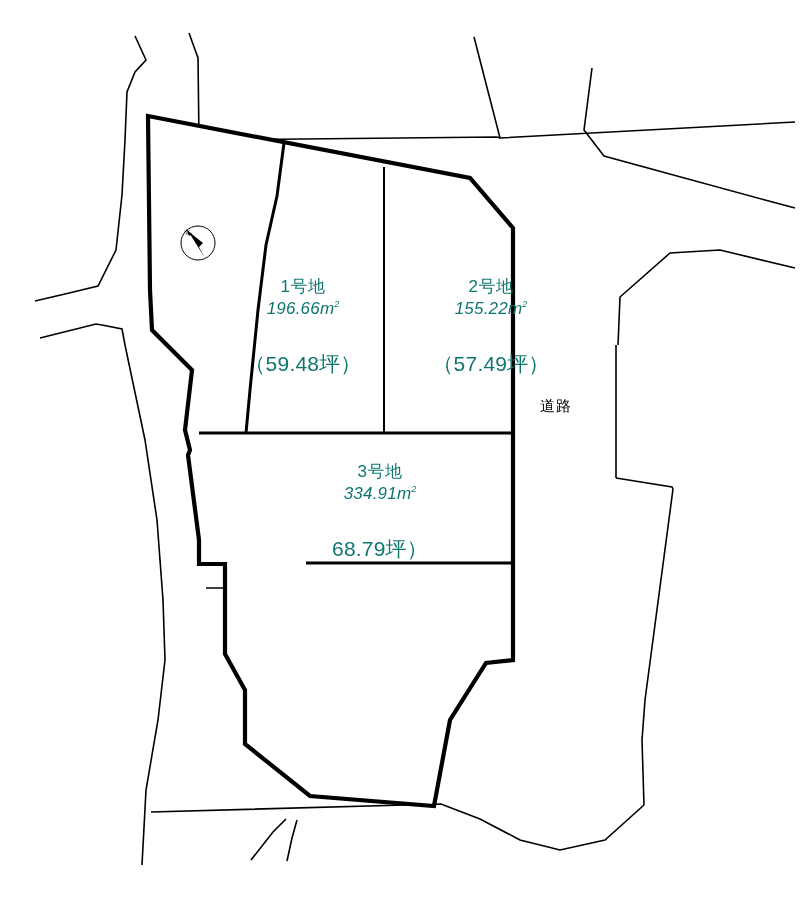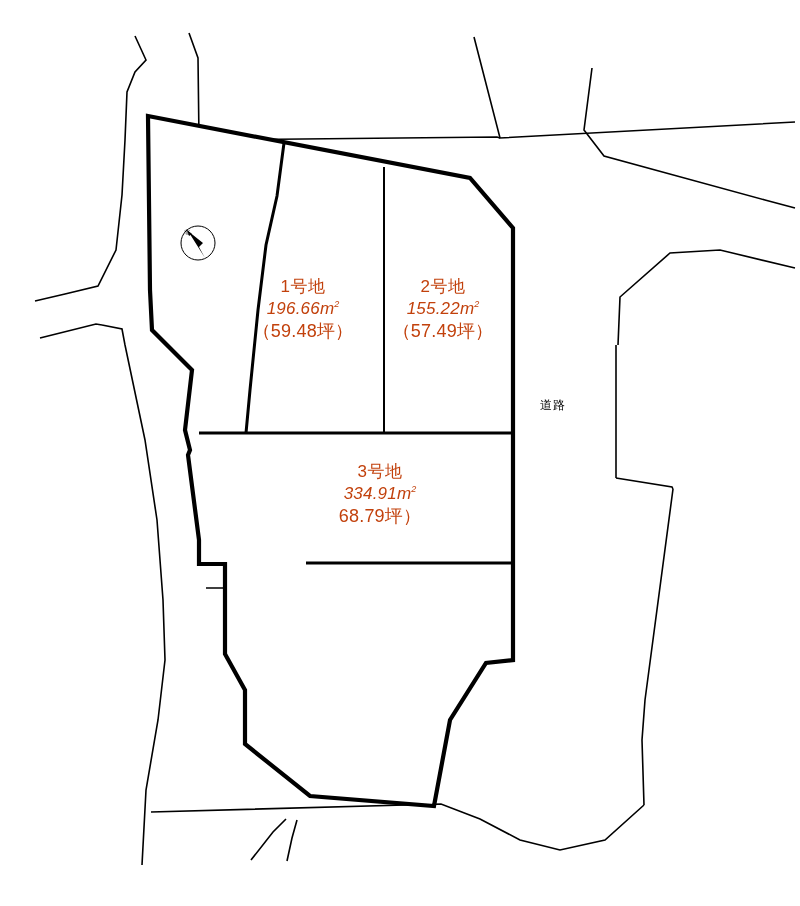--- a/index.html
+++ b/index.html
@@ -72,44 +72,45 @@
     font-size: 6px;
     fill: #000000;
   }
 
   
   .lot-label {
     position: absolute;
     text-align: center;
     line-height: 1.30;
     white-space: nowrap;
-    color: #c2410c;
+    color: #0f766e;
     font-family: "Liberation Sans", "DejaVu Sans", sans-serif;
   }
   .lot-label .lot-name {
     font-size: 17px;
     letter-spacing: 0.5px;
   }
   .lot-label .lot-area {
     font-size: 17px;
     letter-spacing: 0.2px;
     font-style: italic;
   }
   .lot-label .lot-tsubo {
-    font-size: 18px;
+    font-size: 21px;
     letter-spacing: 0.2px;
+    margin-top: 30px;
   }
   .sup2 {
     font-size: 9px;
     vertical-align: super;
     letter-spacing: 0;
   }
   .road-label {
     position: absolute;
-    font-size: 12px;
+    font-size: 15px;
     letter-spacing: 1px;
     color: #000000;
     white-space: nowrap;
     font-family: "Liberation Sans", "DejaVu Sans", sans-serif;
   }
 </style>
 </head>
 <body>
 
 <div id="plot-map">
@@ -181,21 +182,21 @@
     </g>
 
   </svg>
 
   <div class="lot-label" style="left: 243px; top: 276px; width: 120px;">
     <div class="lot-name">1号地</div>
     <div class="lot-area"><span>196.66m</span><span class="sup2">2</span></div>
     <div class="lot-tsubo">（59.48坪）</div>
   </div>
 
-  <div class="lot-label" style="left: 383px; top: 276px; width: 120px;">
+  <div class="lot-label" style="left: 383px; top: 276px; width: 120px; padding-left: 48px;">
     <div class="lot-name">2号地</div>
     <div class="lot-area"><span>155.22m</span><span class="sup2">2</span></div>
     <div class="lot-tsubo">（57.49坪）</div>
   </div>
 
   <div class="lot-label" style="left: 320px; top: 461px; width: 120px; text-align: center;">
     <div class="lot-name">3号地</div>
     <div class="lot-area"><span>334.91m</span><span class="sup2">2</span></div>
     <div class="lot-tsubo">68.79坪）</div>
   </div>

